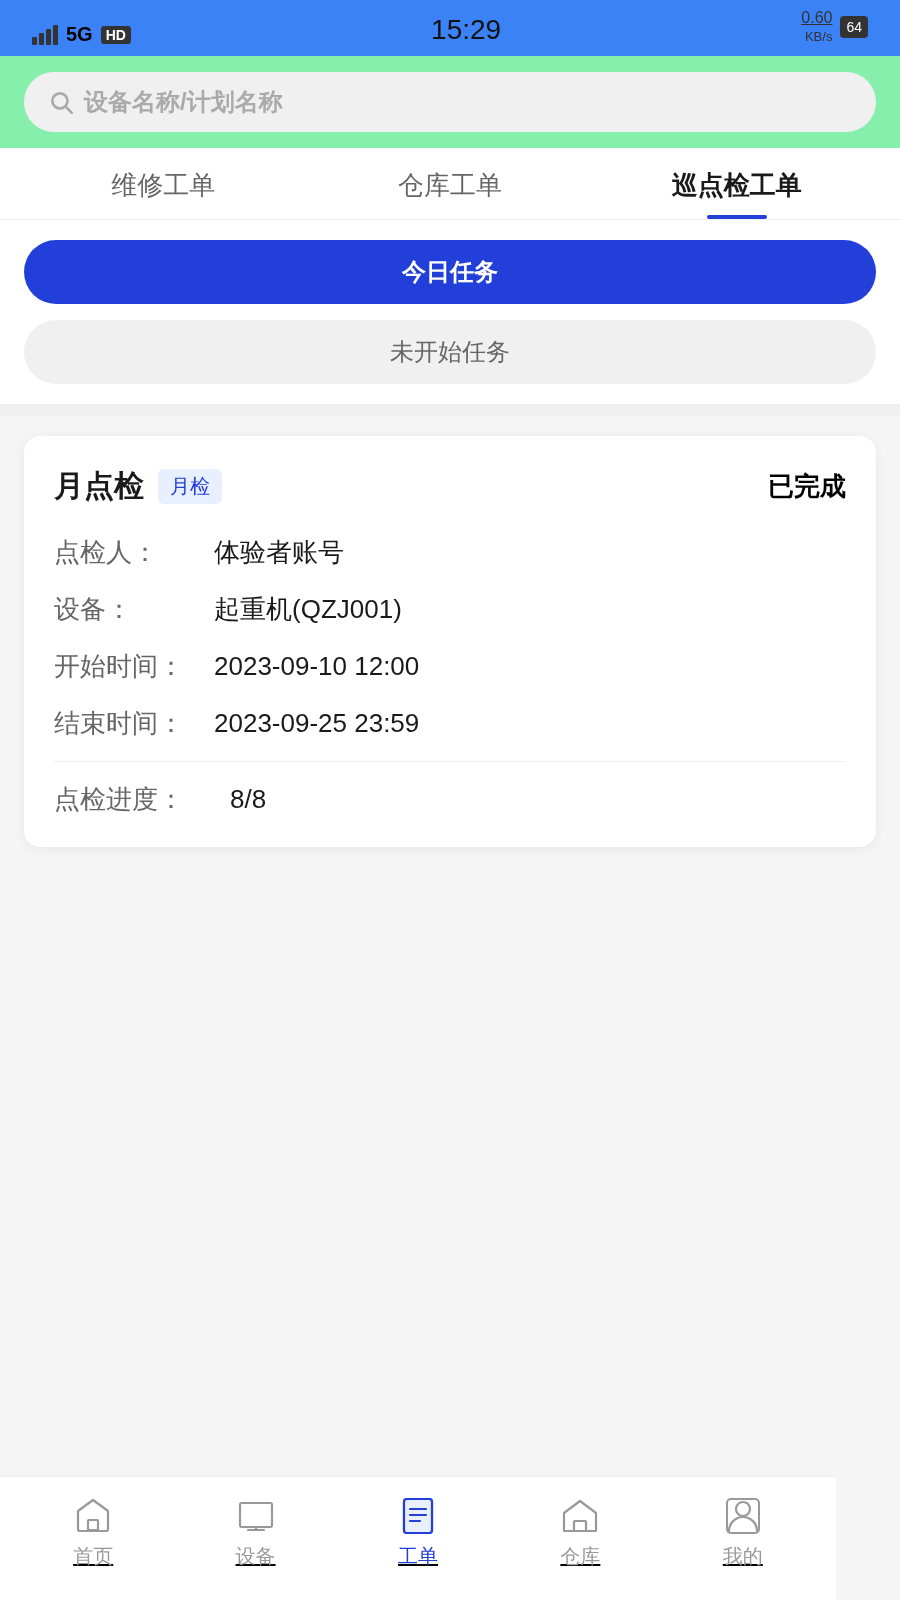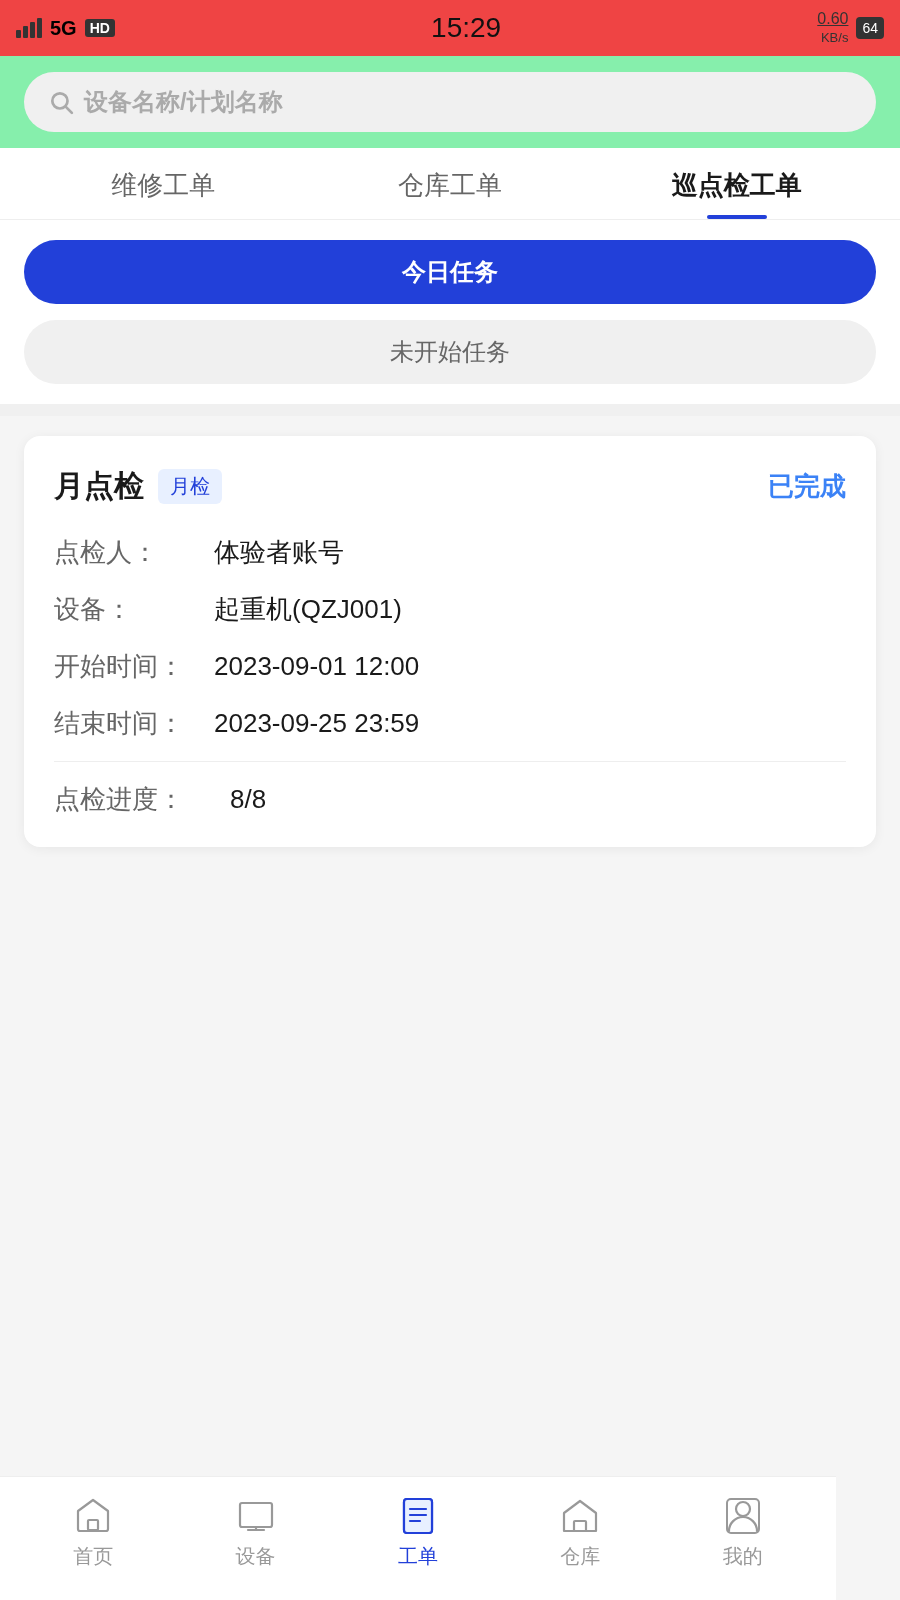--- a/index.html
+++ b/index.html
@@ -8,25 +8,25 @@
       font-family: -apple-system, 'PingFang SC', 'Microsoft YaHei', sans-serif;
       background: #f5f5f5;
       width: 900px;
       min-height: 1600px;
       position: relative;
       overflow-x: hidden;
     }
 
     
     .status-bar {
-      background: #ef4444;
+      background: #3b82f6;
       display: flex;
       justify-content: space-between;
-      align-items: center;
-      padding: 10px 16px;
+      align-items: flex-end;
+      padding: 10px 32px;
       height: 56px;
     }
     .status-left {
       display: flex;
       align-items: center;
       gap: 8px;
       font-size: 22px;
       font-weight: 600;
     }
     .status-signal {
@@ -196,21 +196,21 @@
     }
     .card-type-badge {
       background: #e8f0ff;
       color: #2240d9;
       font-size: 20px;
       padding: 4px 12px;
       border-radius: 6px;
     }
     .card-status {
       font-size: 26px;
-      color: #3b82f6;
+      color: #000000;
       font-weight: 600;
     }
     .card-fields {
       display: flex;
       flex-direction: column;
       gap: 22px;
     }
     .card-field {
       display: flex;
       align-items: center;
@@ -252,20 +252,21 @@
       bottom: 0;
       left: 0;
       width: 836px;
       background: #fff;
       border-top: 1px solid #eee;
       display: flex;
       justify-content: space-around;
       align-items: center;
       padding: 16px 12px 30px;
       z-index: 100;
+      text-decoration: underline;
     }
     .nav-item {
       display: flex;
       flex-direction: column;
       align-items: center;
       gap: 6px;
       cursor: pointer;
       min-width: 100px;
     }
     .nav-icon {
@@ -357,21 +358,21 @@
         <div class="card-field">
           <span class="field-label">点检人：</span>
           <span class="field-value">体验者账号</span>
         </div>
         <div class="card-field">
           <span class="field-label">设备：</span>
           <span class="field-value">起重机(QZJ001)</span>
         </div>
         <div class="card-field">
           <span class="field-label">开始时间：</span>
-          <span class="field-value">2023-09-01 12:00</span>
+          <span class="field-value">2023-09-10 12:00</span>
         </div>
         <div class="card-field">
           <span class="field-label">结束时间：</span>
           <span class="field-value">2023-09-25 23:59</span>
         </div>
       </div>
 
       <div class="card-divider"></div>
 
       <div class="progress-row">

